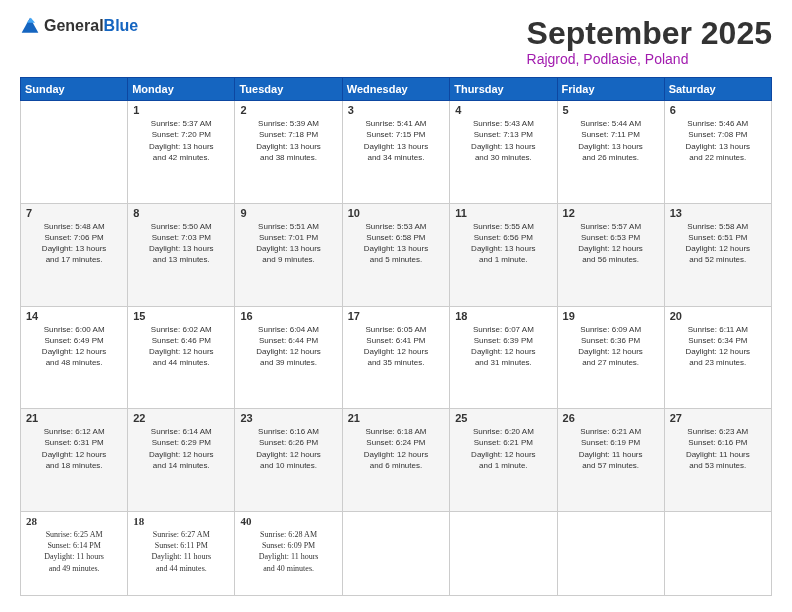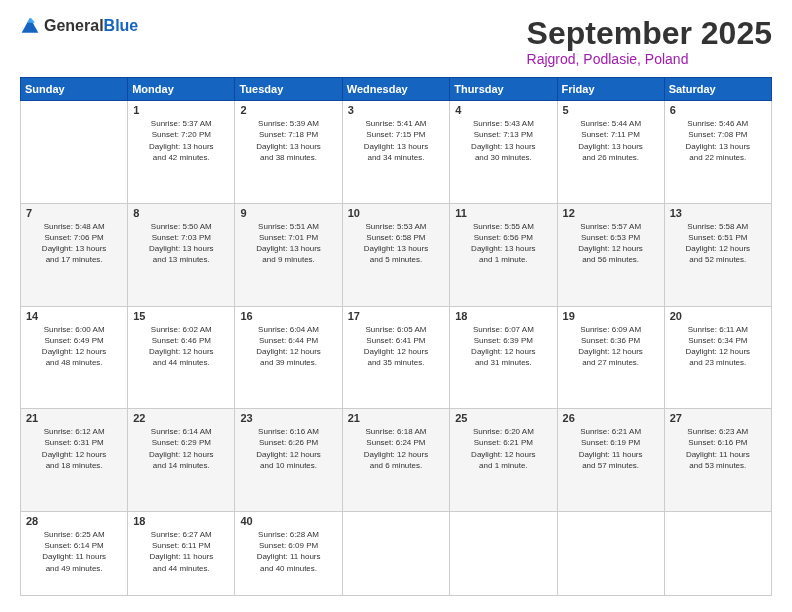--- a/index.html
+++ b/index.html
@@ -74,20 +74,21 @@
       border: 1px solid #ccc;
       vertical-align: top;
       padding: 3px 5px;
       font-size: 8.5px;
       color: #333;
       width: 108px;
       height: 88px;
     }
     .calendar tbody tr:last-child td {
       height: 72px;
+      font-family: Liberation Serif, serif;
     }
     .day-number {
       font-size: 11px;
       font-weight: bold;
       color: #333;
       display: block;
       margin-bottom: 2px;
     }
     .day-info {
       font-size: 8px;

